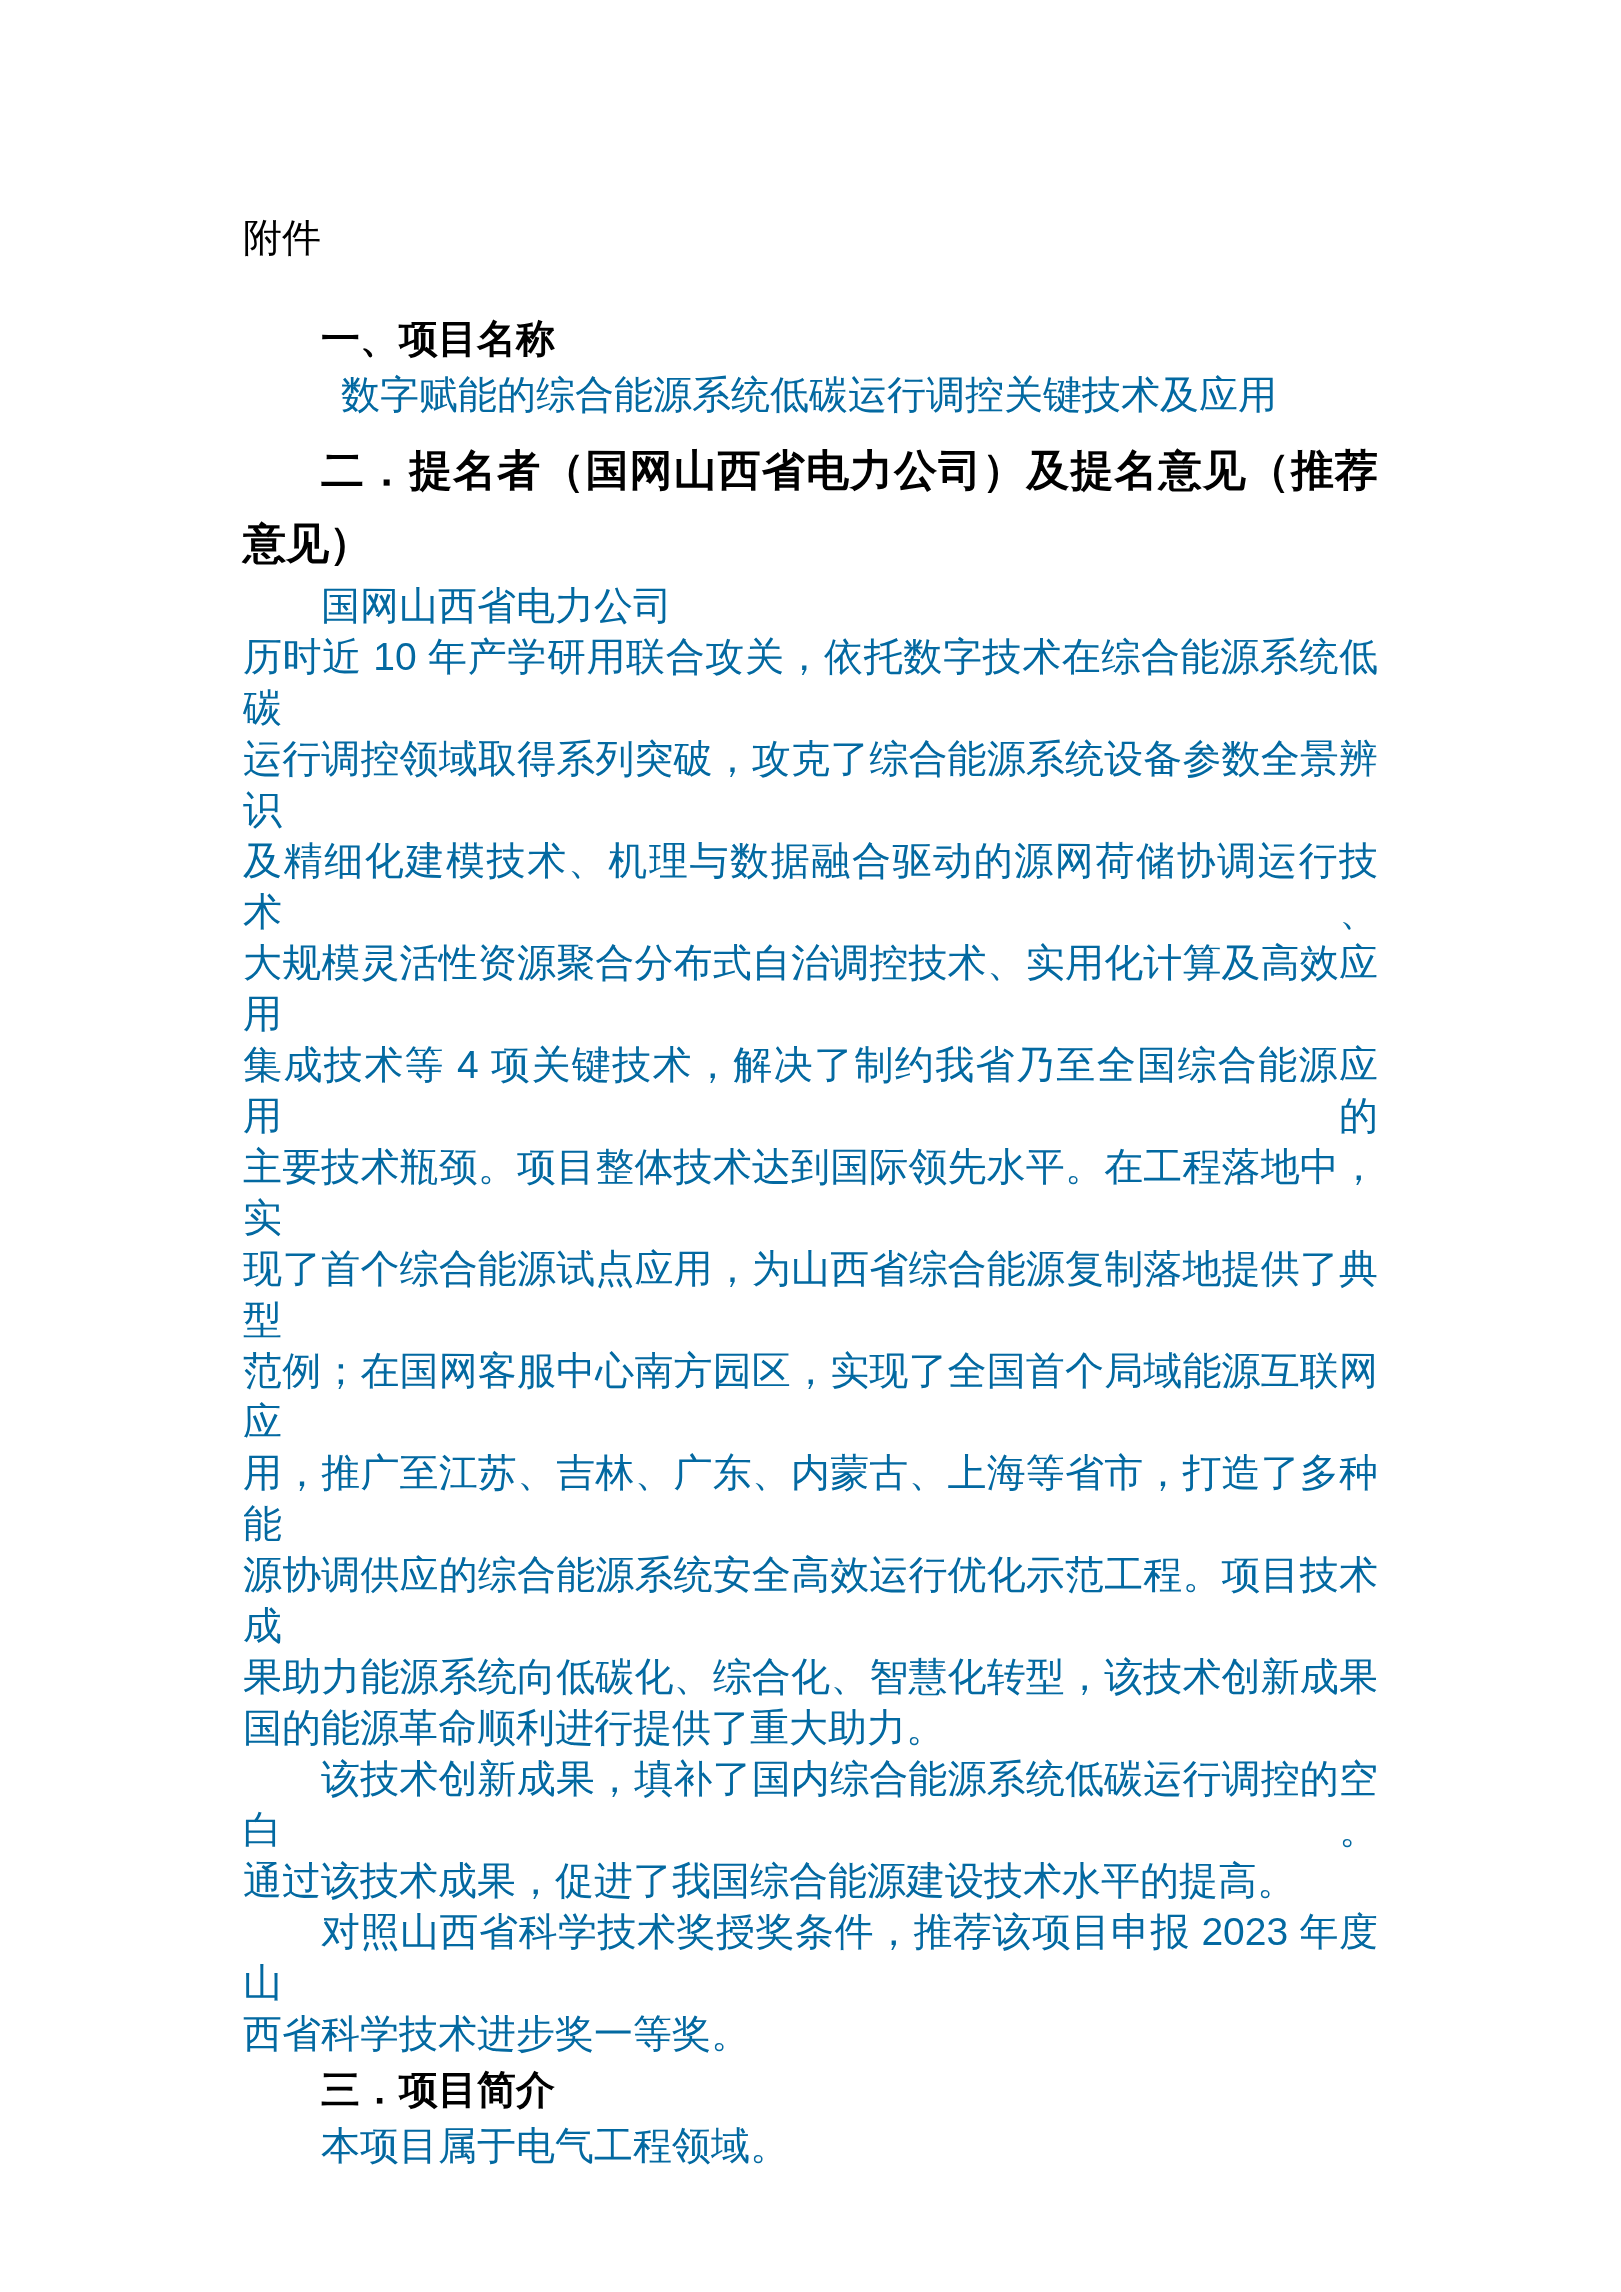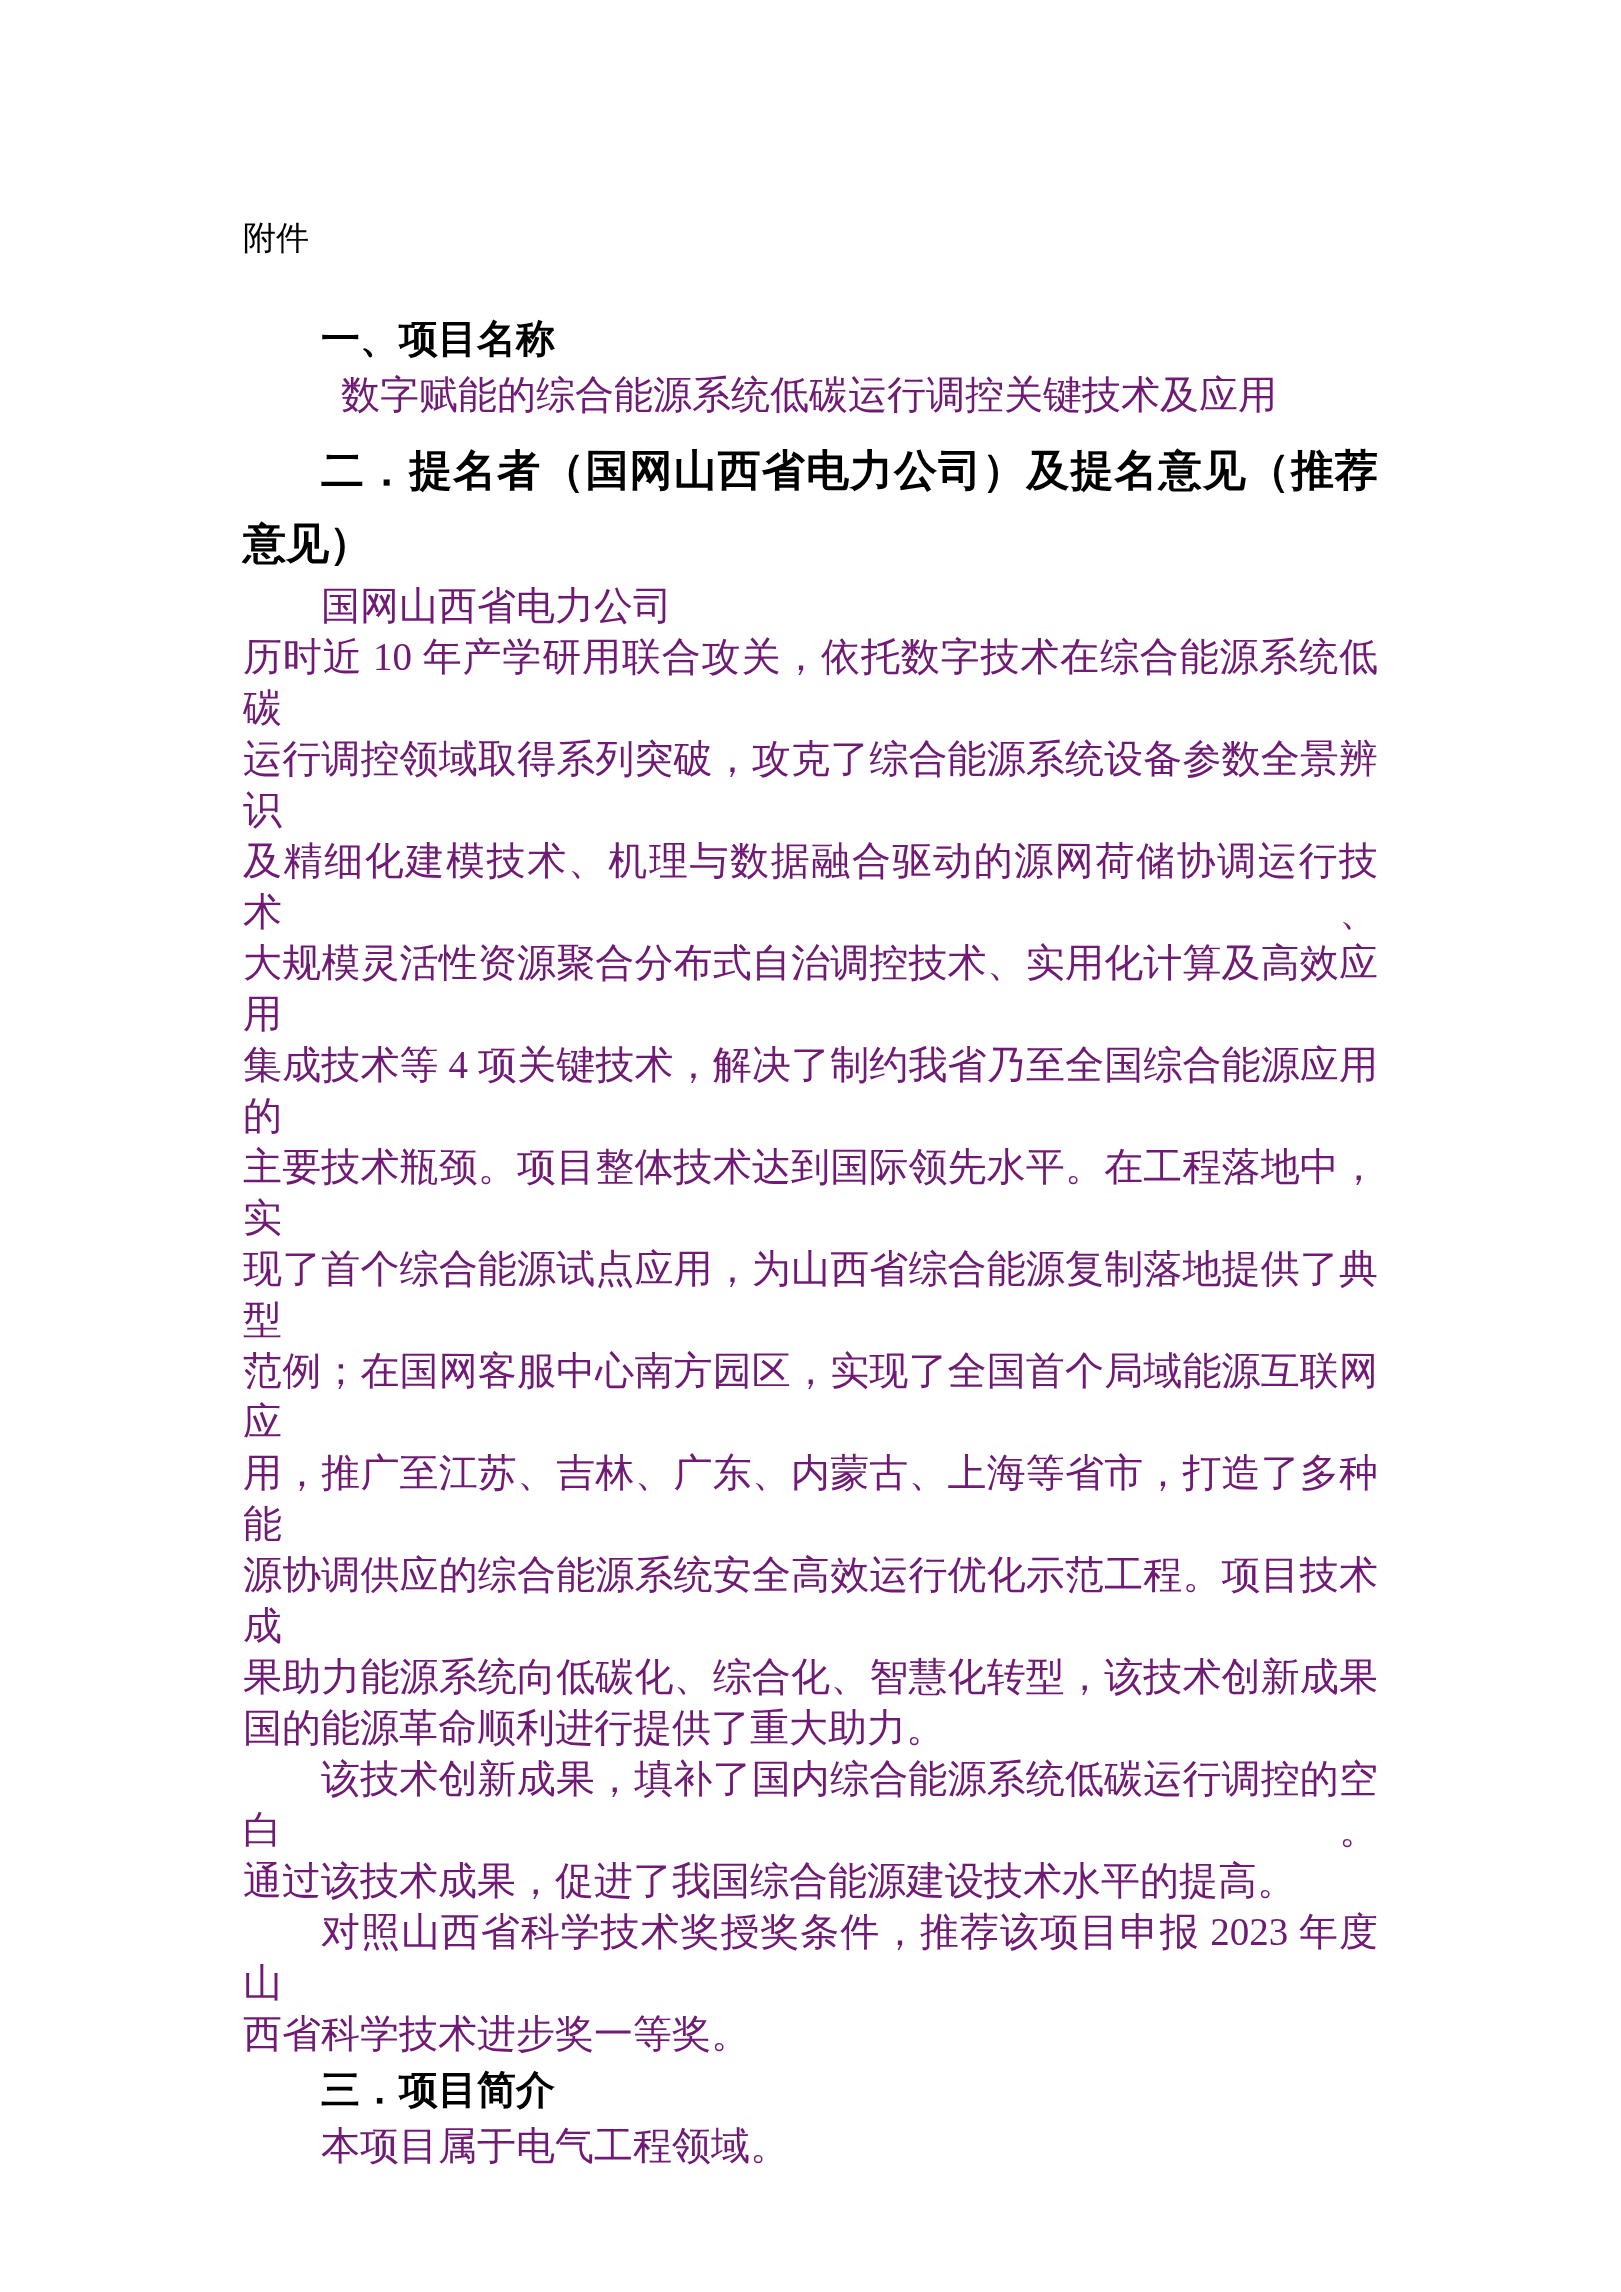--- a/index.html
+++ b/index.html
@@ -15,26 +15,26 @@
     background: #ffffff;
     color: #000000;
     overflow: hidden;
     box-sizing: border-box;
     padding-top: 212px;
     padding-left: 243px;
     padding-right: 243px;
   }
   
   .line {
-    font-family: Liberation Serif, serif;
+    font-family: Liberation Sans, sans-serif;
     font-size: 39px;
     line-height: 51px;
     width: 1135px;
     white-space: nowrap;
-    color: #701a75;
+    color: #0369a1;
   }
   
   .jl {
     white-space: normal;
     text-align: justify;
     text-align-last: justify;
   }
   .ind { text-indent: 78px; }
   .ind2 { text-indent: 98px; }
   
@@ -55,21 +55,21 @@
     font-size: 43px;
     line-height: 73px;
     width: 1135px;
     white-space: nowrap;
   }
   .h2line.first { text-indent: 78px; }
   .h2line.first.jl { white-space: normal; }
   .attachment {
     font-family: "Liberation Sans", "DejaVu Sans", sans-serif;
     font-weight: 400;
-    font-size: 33px;
+    font-size: 39px;
     line-height: 51px;
     white-space: nowrap;
   }
 </style>
 </head>
 <body>
 
 <div class="page">
 
   <div class="attachment">附件</div>

